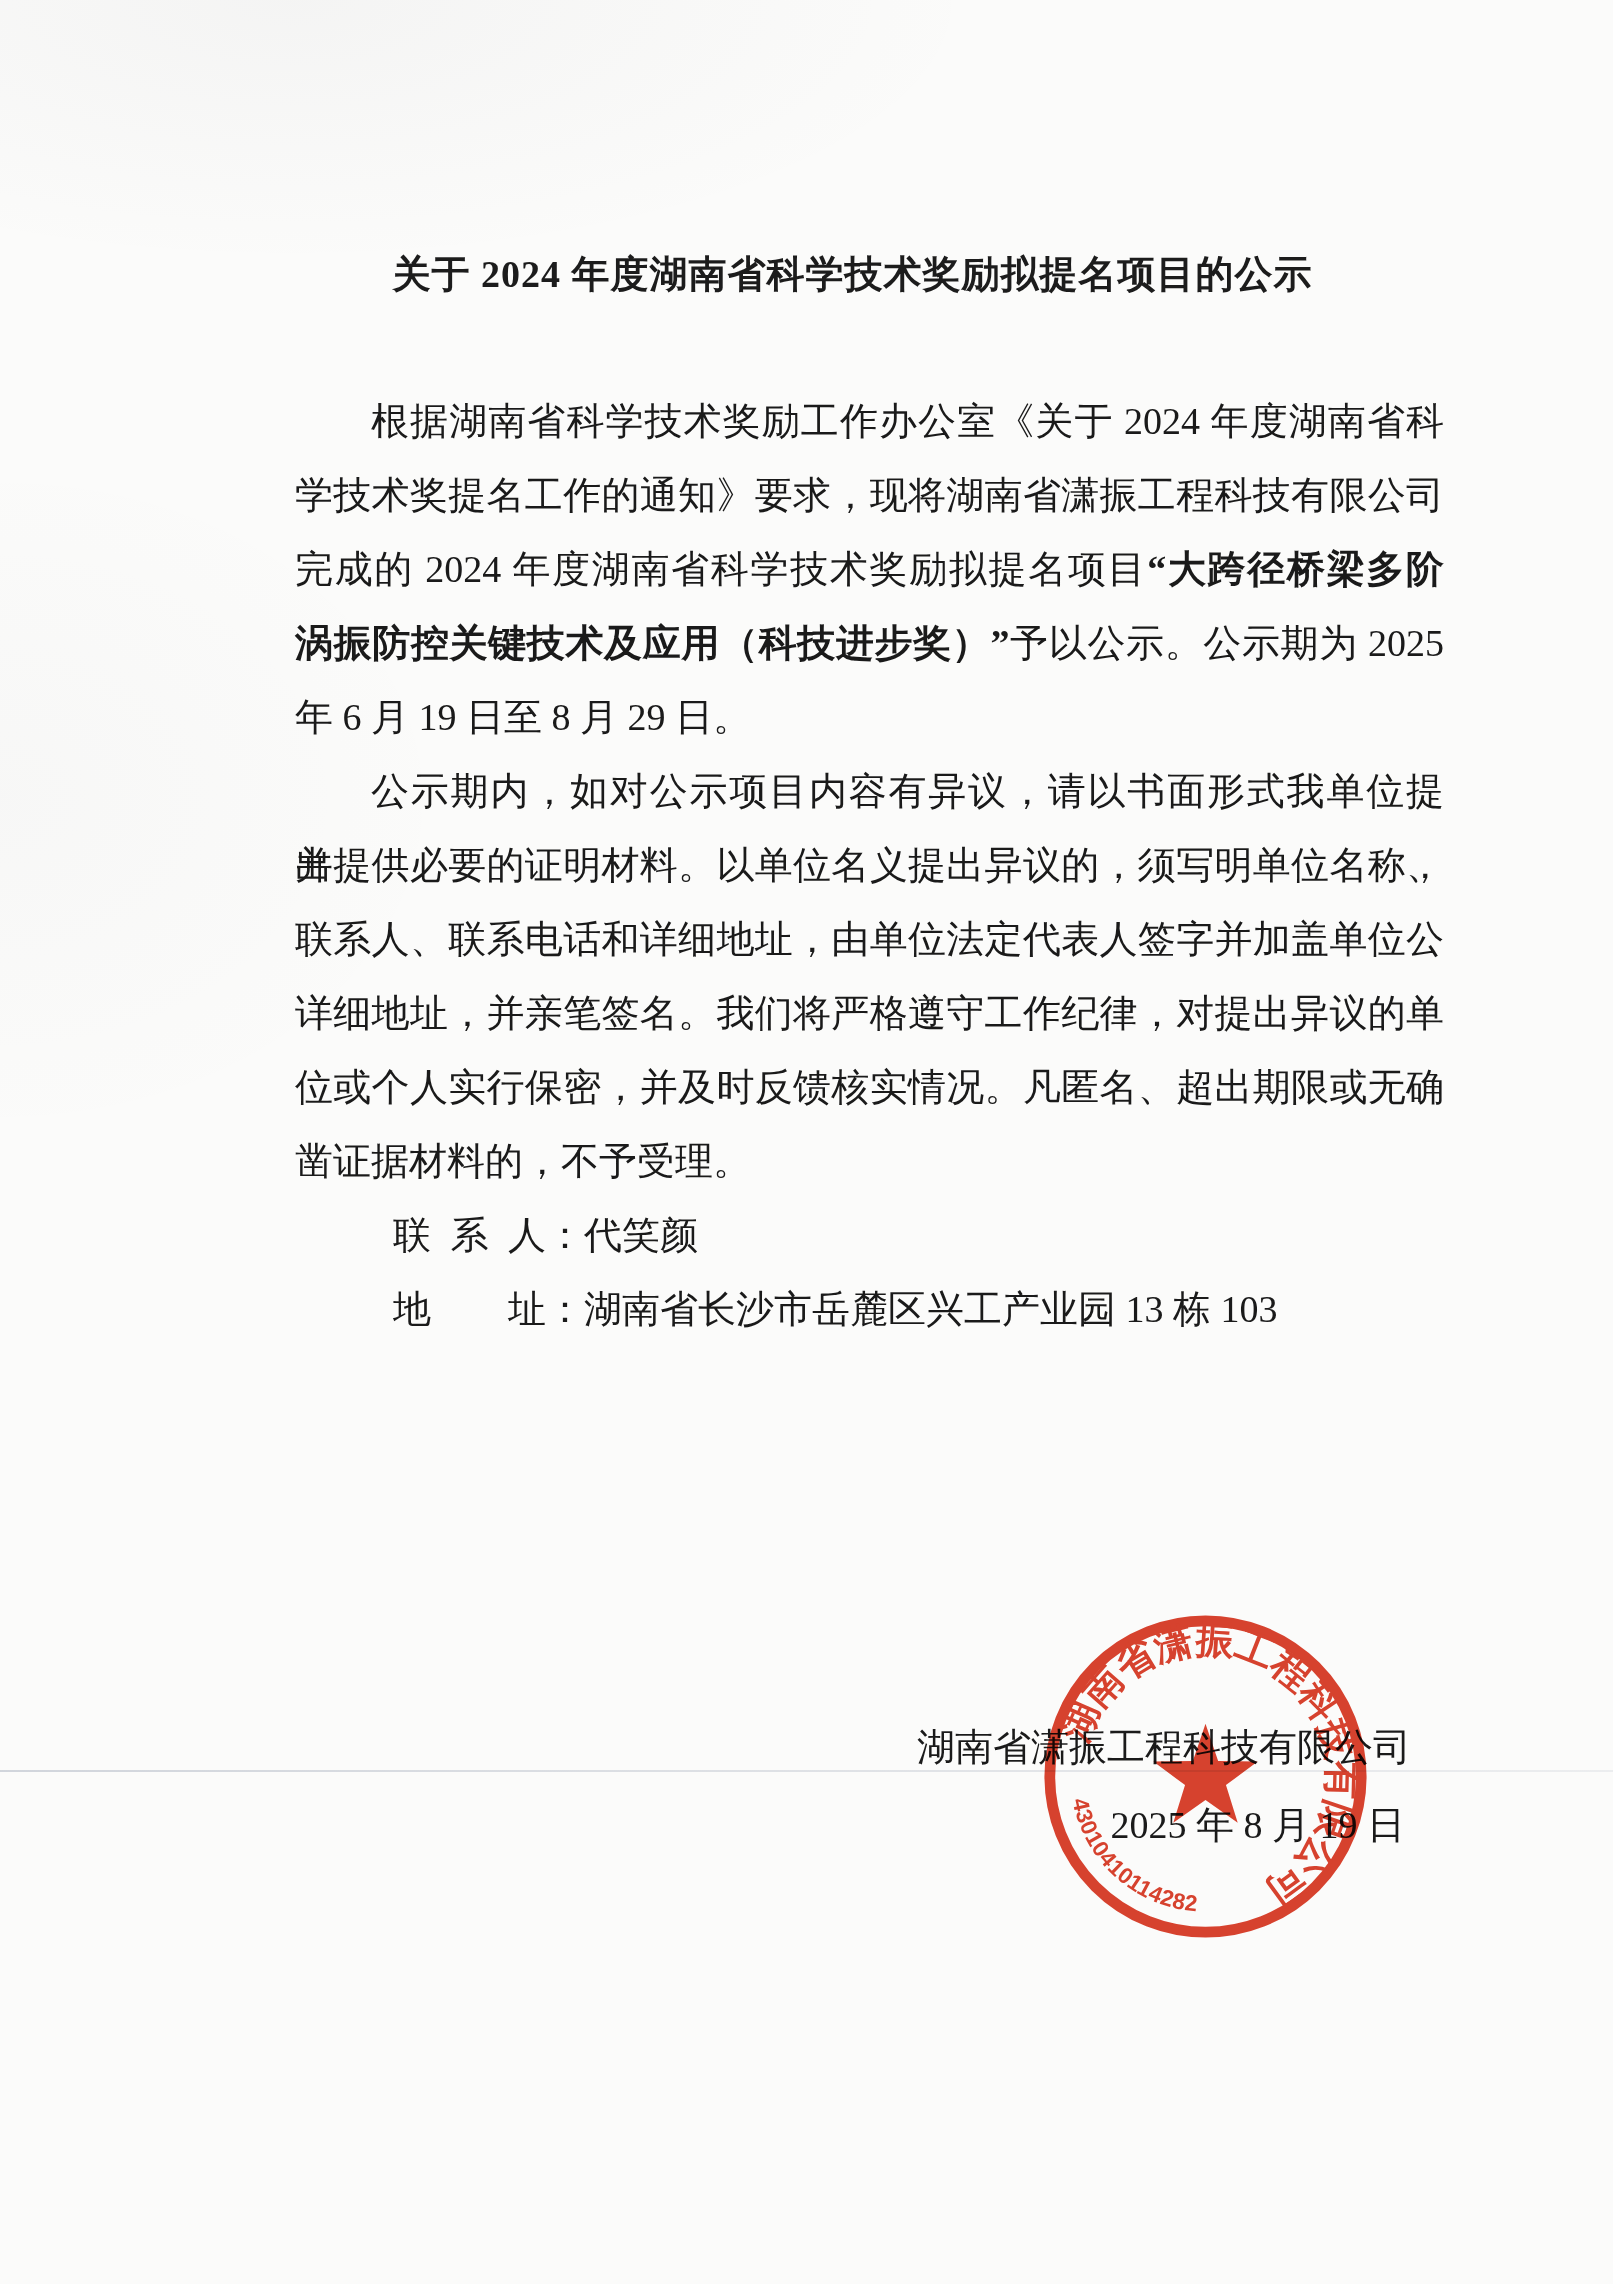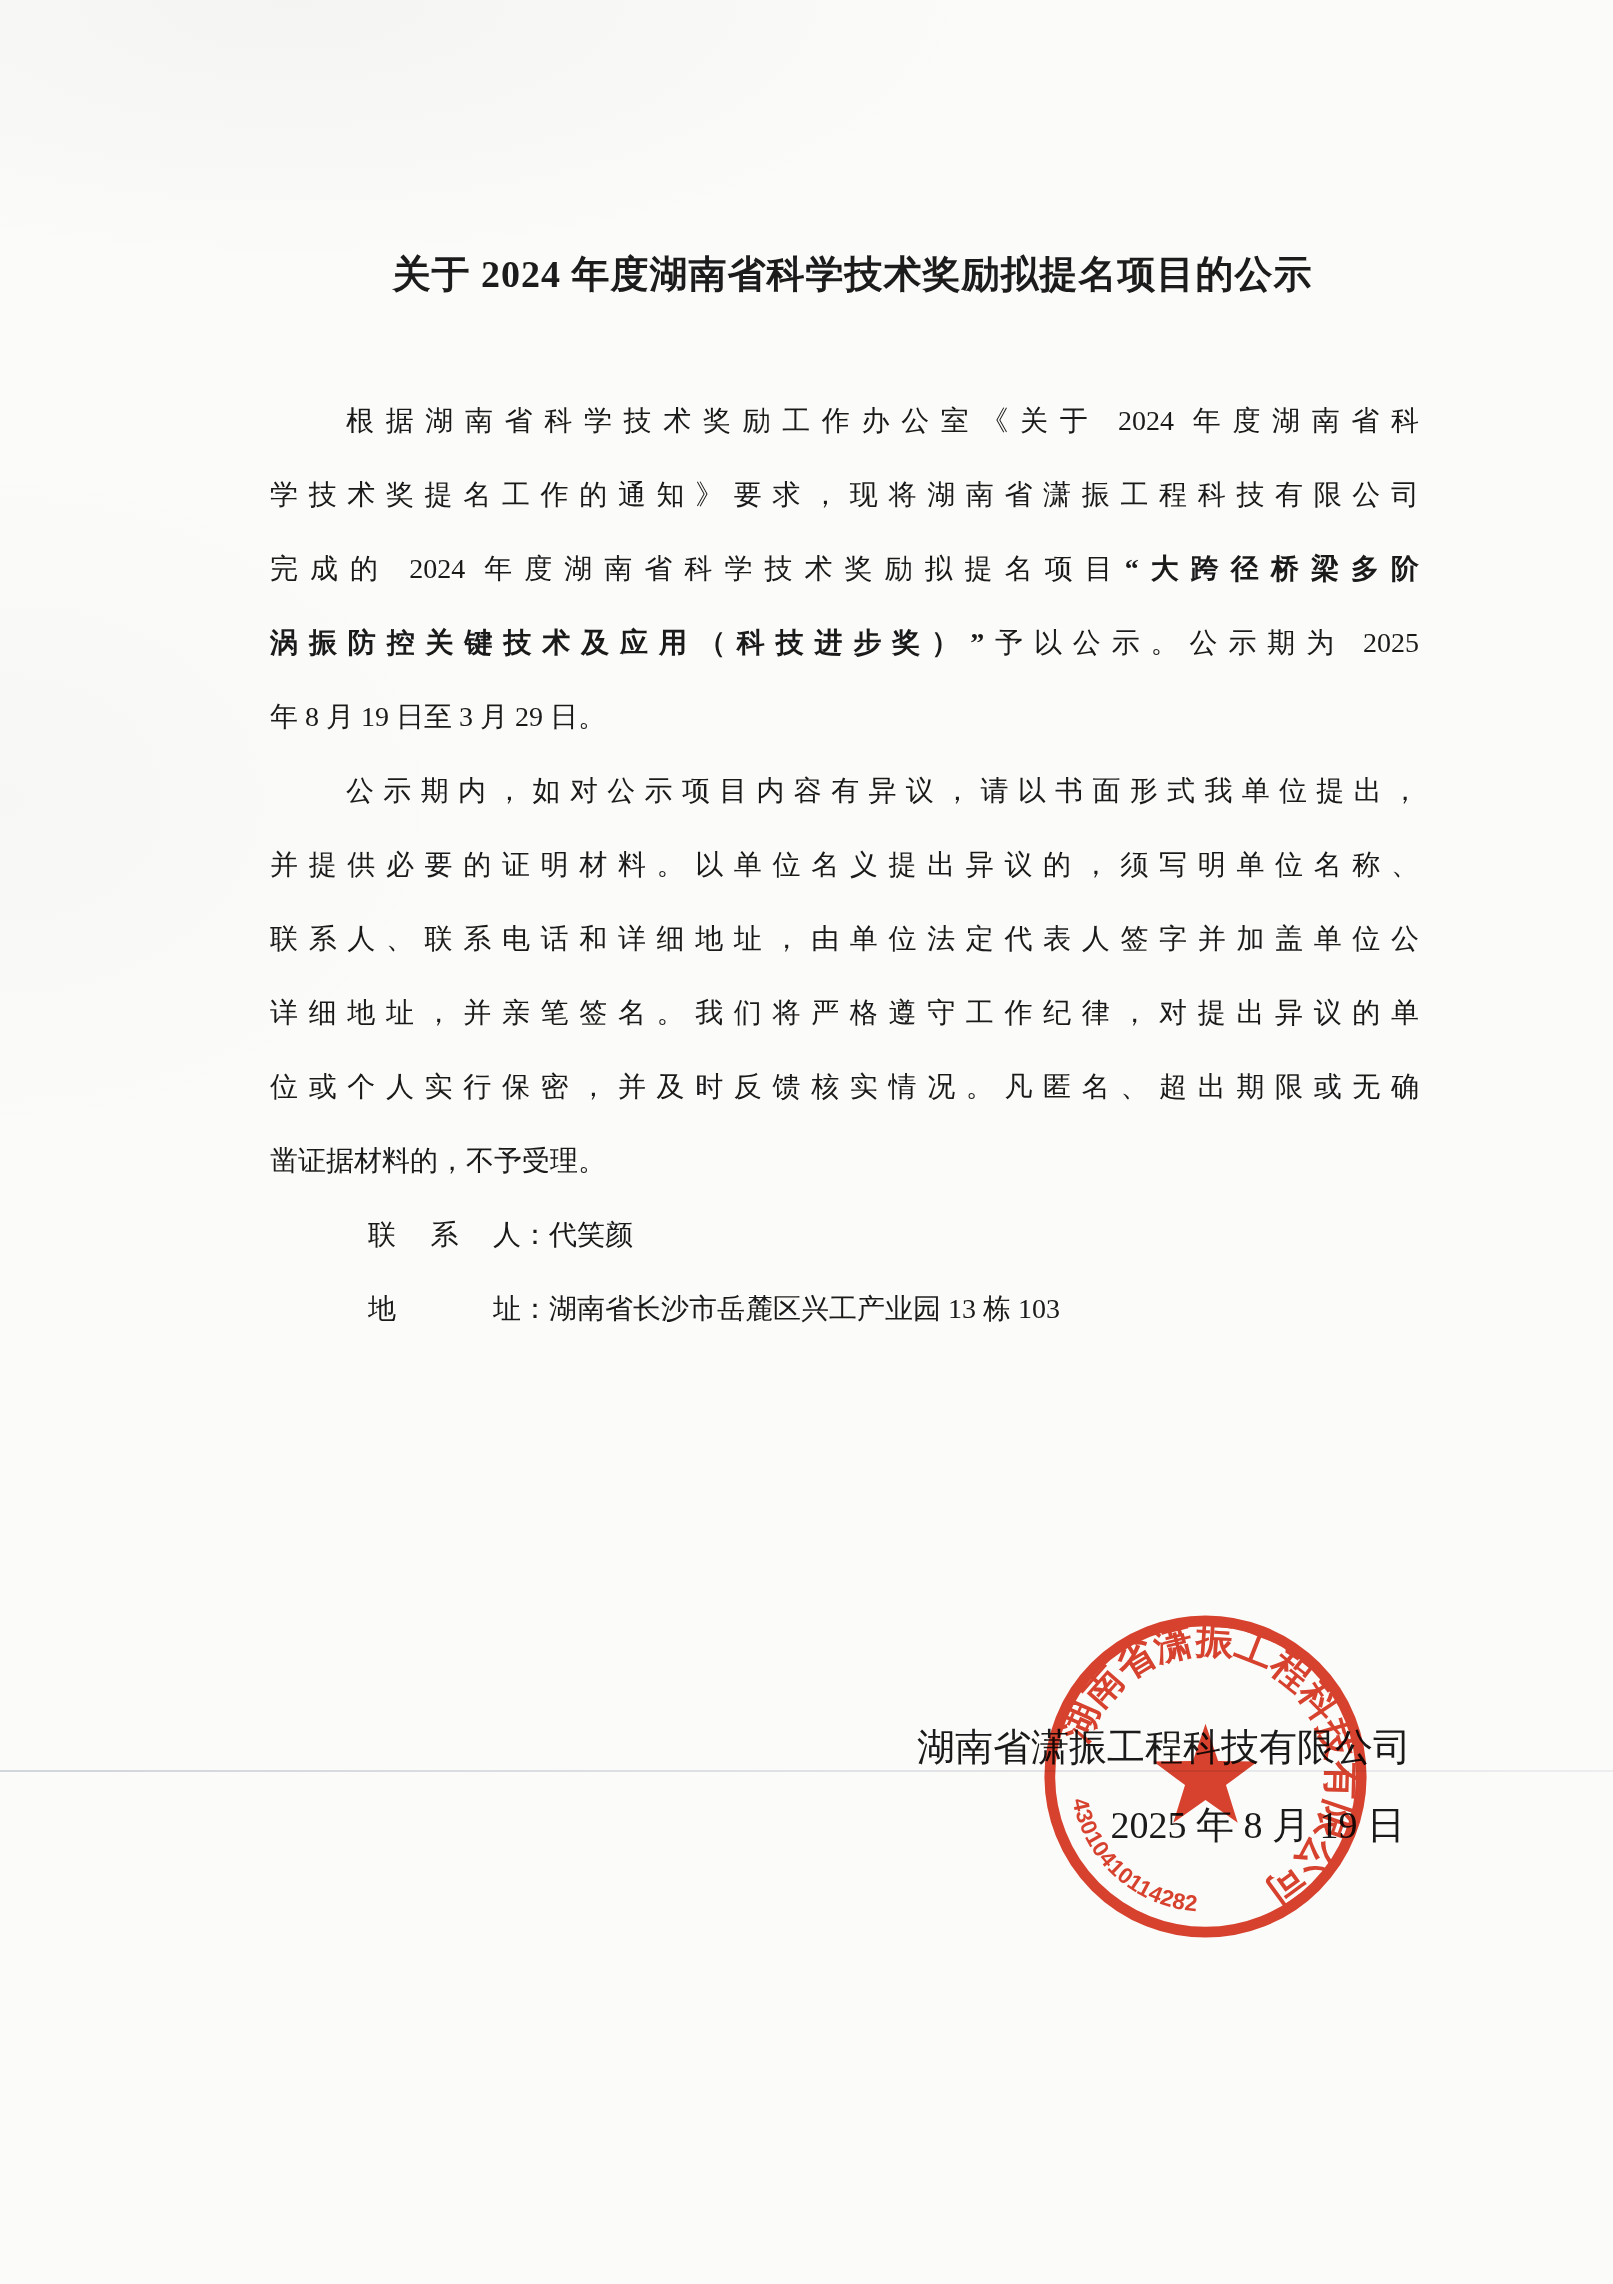--- a/index.html
+++ b/index.html
@@ -23,22 +23,22 @@
     left: 279px; top: 235px; width: 1147px;
     margin: 0;
     font-size: 38px; font-weight: 700;
     line-height: 78px;
     text-align: center;
     letter-spacing: 1px;
     white-space: nowrap;
   }
   .body-text {
     position: absolute;
-    left: 270px; top: 384px; width: 1149px;
-    font-size: 28px;
+    left: 295px; top: 384px; width: 1149px;
+    font-size: 38px;
     color: #1a1a1a;
   }
   .line {
     height: 74px; line-height: 74px;
     white-space: nowrap;
   }
   .line.just {
     white-space: normal;
     text-align: justify;
     text-align-last: justify;
@@ -97,21 +97,21 @@
 
 <div class="page">
 
   <h1 class="title">关于 2024 年度湖南省科学技术奖励拟提名项目的公示</h1>
 
   <div class="body-text">
     <div class="line just indent">根据湖南省科学技术奖励工作办公室《关于 2024 年度湖南省科</div>
     <div class="line just">学技术奖提名工作的通知》要求，现将湖南省潇振工程科技有限公司</div>
     <div class="line just"><span>完成的 2024 年度湖南省科学技术奖励拟提名项目</span><span class="bold">“大跨径桥梁多阶</span></div>
     <div class="line just"><span class="bold">涡振防控关键技术及应用（科技进步奖）”</span><span>予以公示。公示期为 2025</span></div>
-    <div class="line">年 8 月 19 日至 3 月 29 日。</div>
+    <div class="line">年 6 月 19 日至 8 月 29 日。</div>
 
     <div class="line just indent">公示期内，如对公示项目内容有异议，请以书面形式我单位提出，</div>
     <div class="line just">并提供必要的证明材料。以单位名义提出异议的，须写明单位名称、</div>
     <div class="line just">联系人、联系电话和详细地址，由单位法定代表人签字并加盖单位公</div>
     <div class="line just">详细地址，并亲笔签名。我们将严格遵守工作纪律，对提出异议的单</div>
     <div class="line just">位或个人实行保密，并及时反馈核实情况。凡匿名、超出期限或无确</div>
     <div class="line">凿证据材料的，不予受理。</div>
 
     <div class="line contact"><span class="clabel">联系人</span><span>：</span><span>代笑颜</span></div>
     <div class="line contact"><span class="clabel">地址</span><span>：</span><span>湖南省长沙市岳麓区兴工产业园 13 栋 103</span></div>

